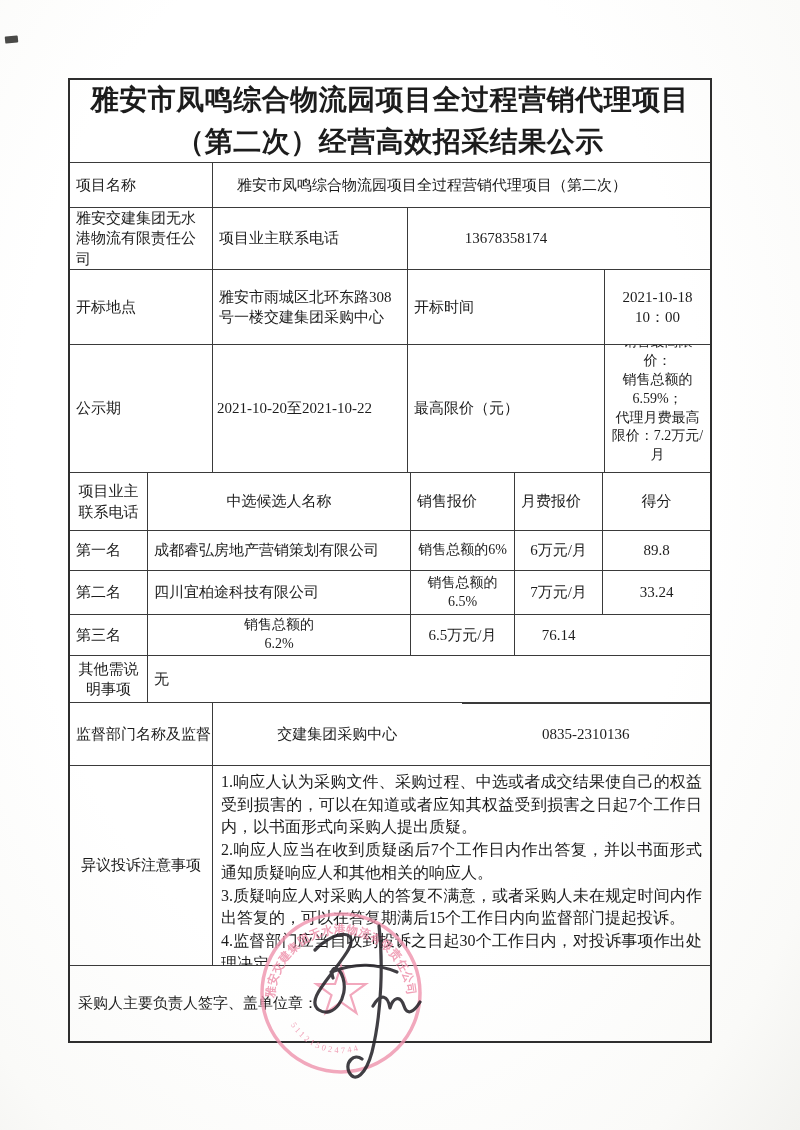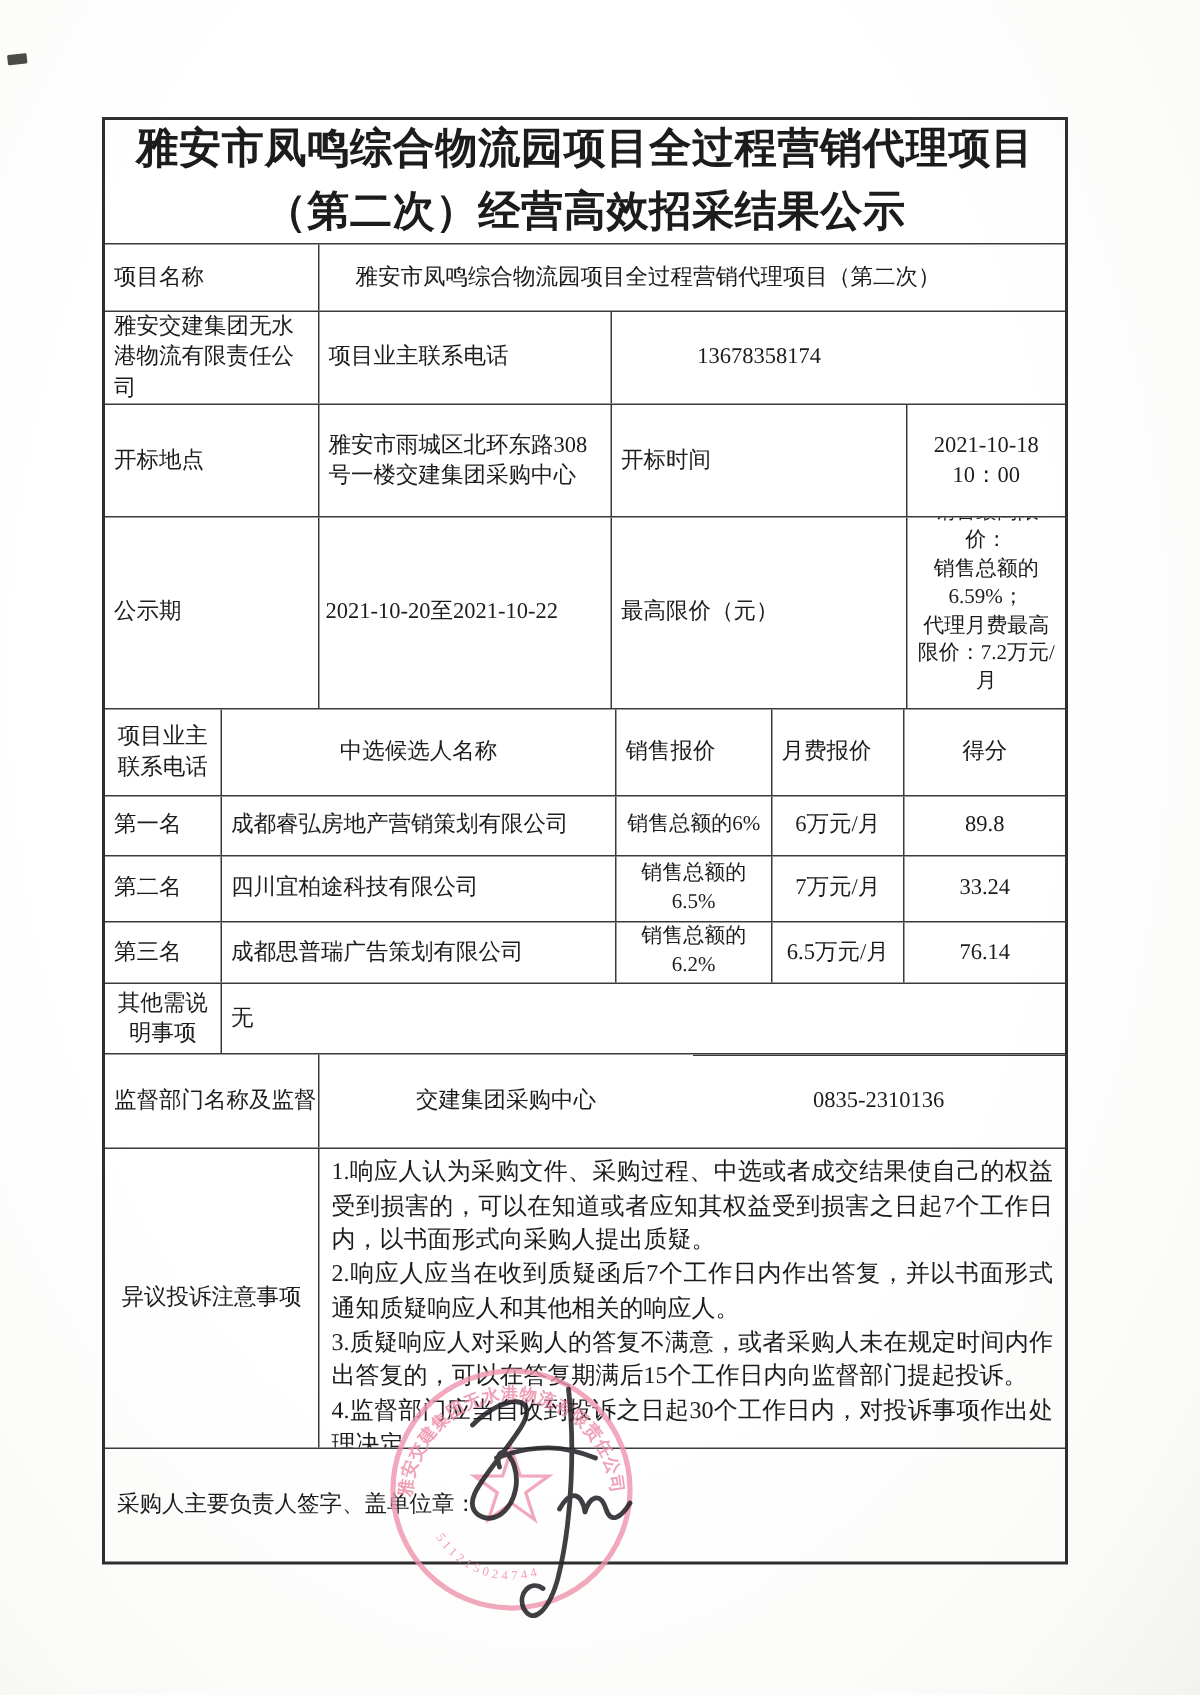--- a/index.html
+++ b/index.html
@@ -148,21 +148,20 @@
       <div class="cell">第二名</div>
       <div class="cell">四川宜柏途科技有限公司</div>
       <div class="cell c-center pre small">销售总额的
 6.5%</div>
       <div class="cell c-center">7万元/月</div>
       <div class="cell c-center">33.24</div>
     </div>
 
     <div class="row g-c3">
       <div class="cell">第三名</div>
-      <div class="cell">成都思普瑞广告策划有限公司</div>
       <div class="cell c-center pre small">销售总额的
 6.2%</div>
       <div class="cell c-center">6.5万元/月</div>
       <div class="cell c-center">76.14</div>
     </div>
 
     <div class="row g-other">
       <div class="cell c-center">其他需说明事项</div>
       <div class="cell">无</div>
     </div>

